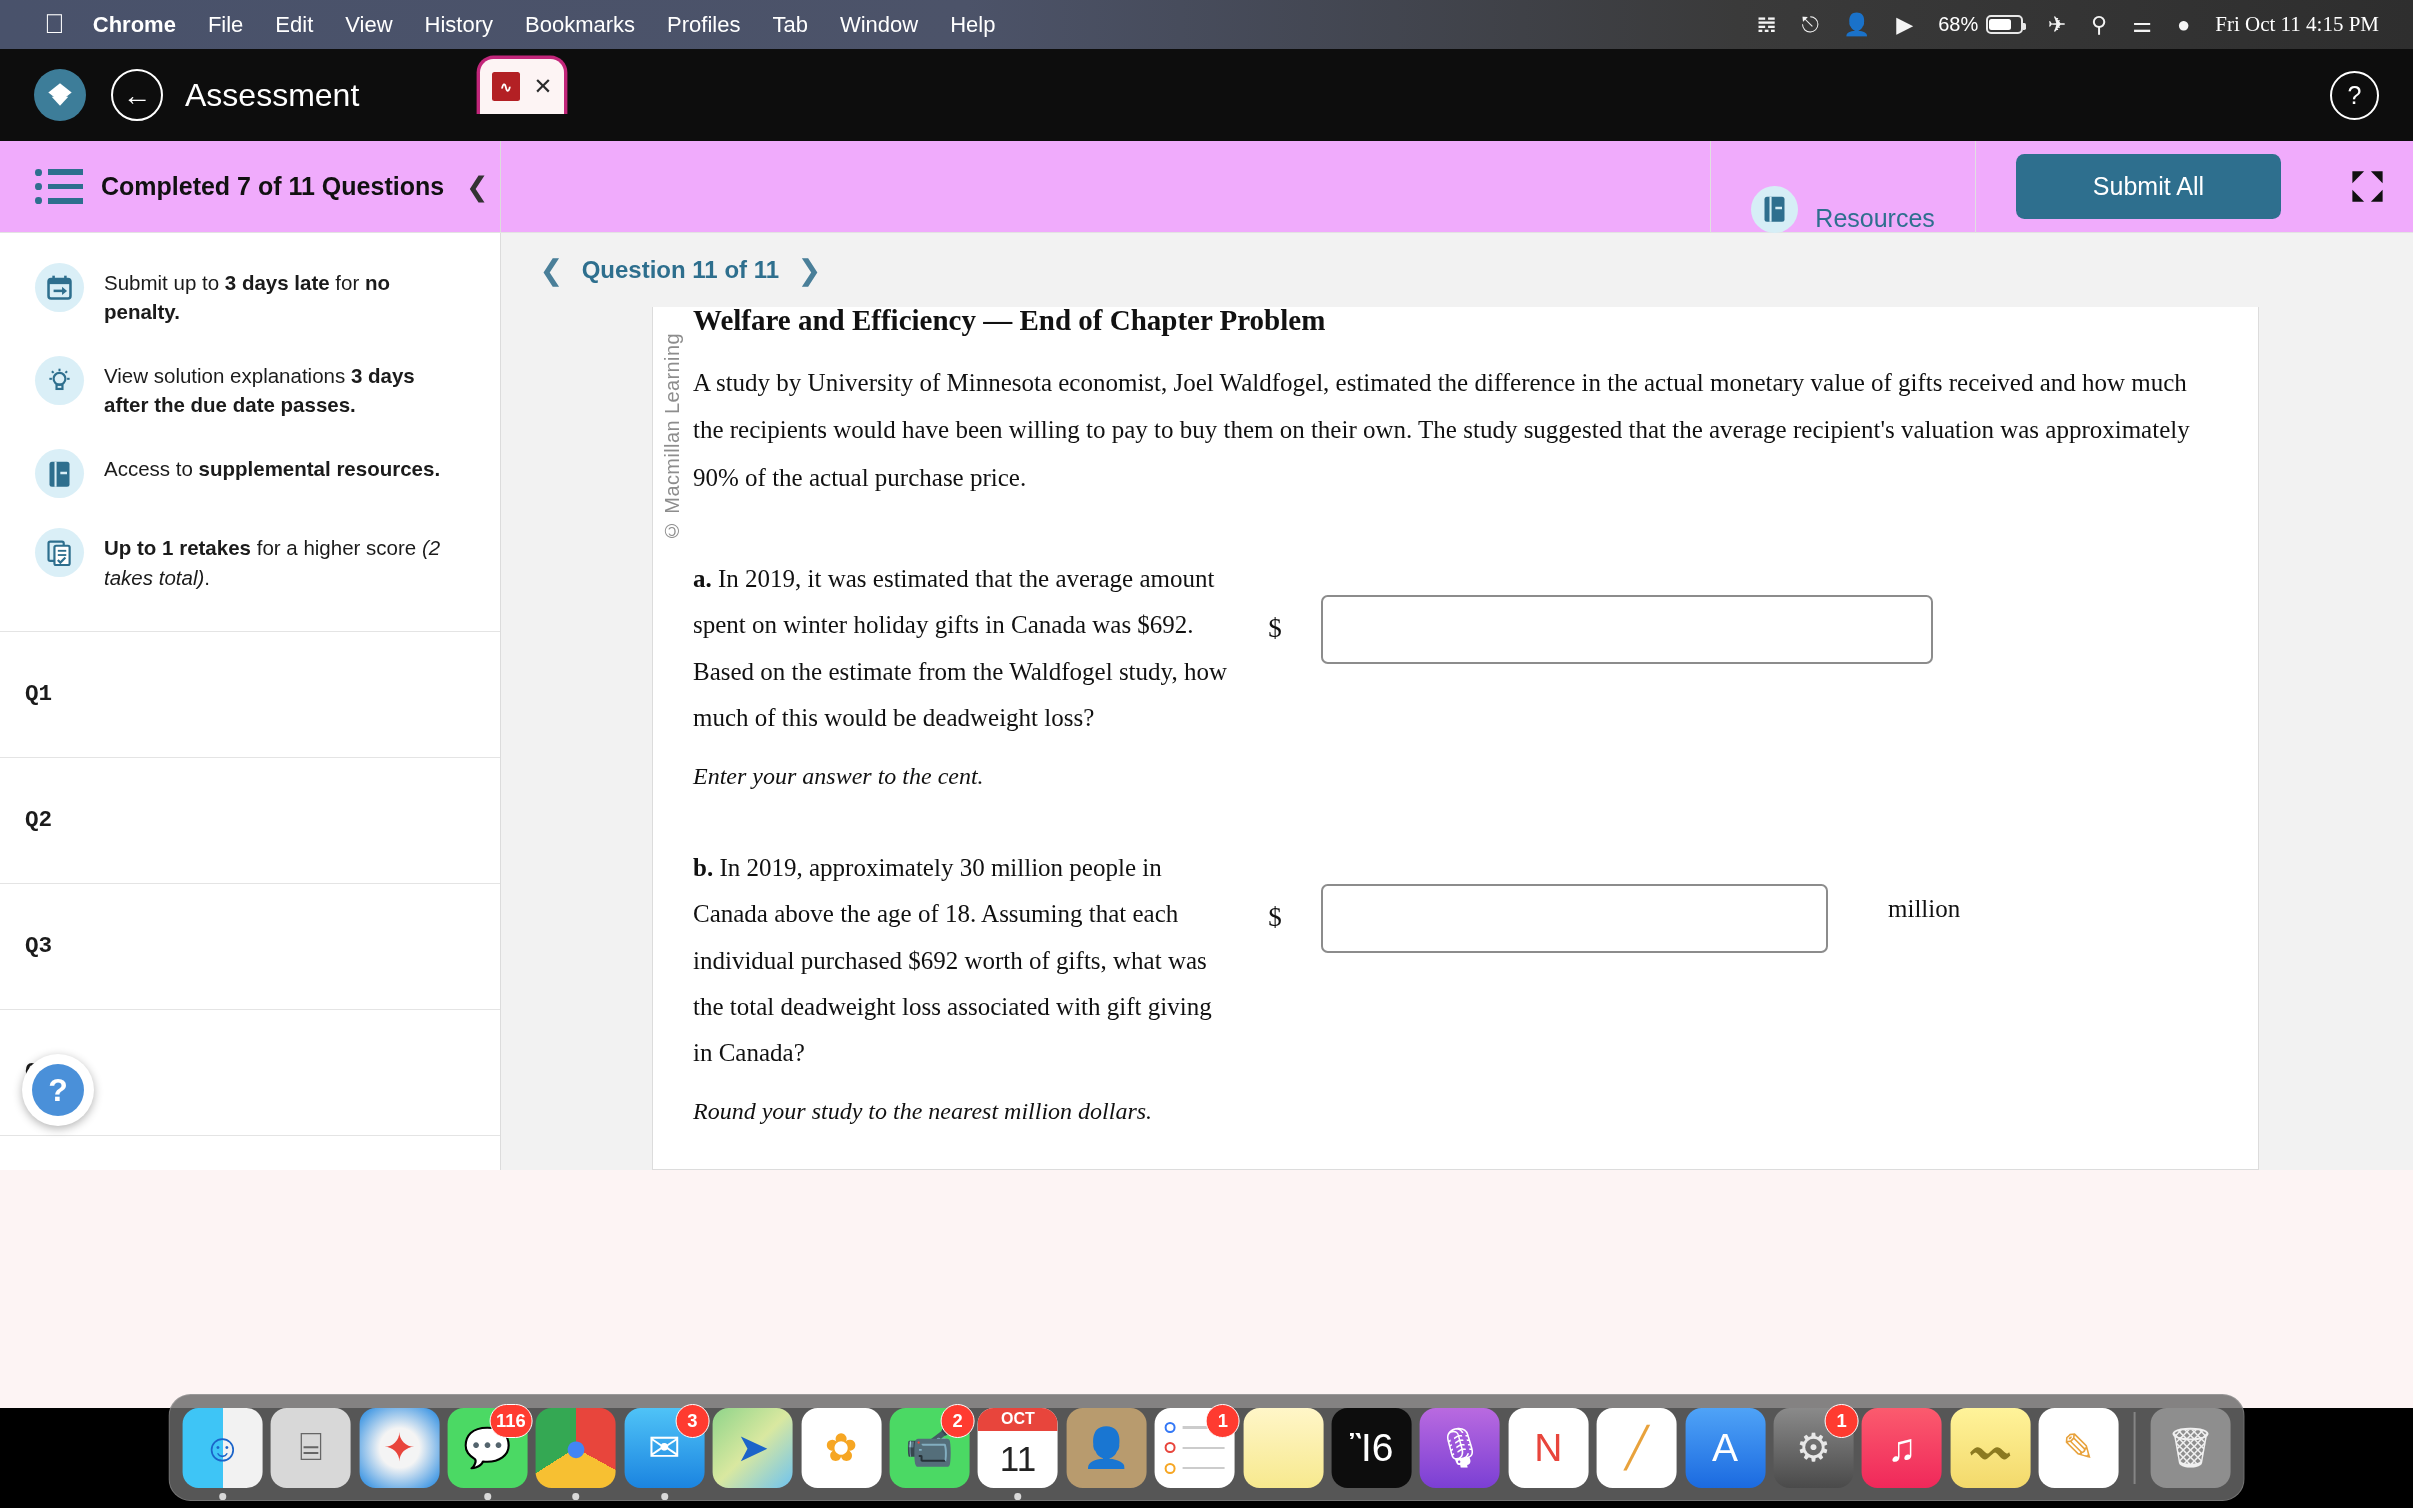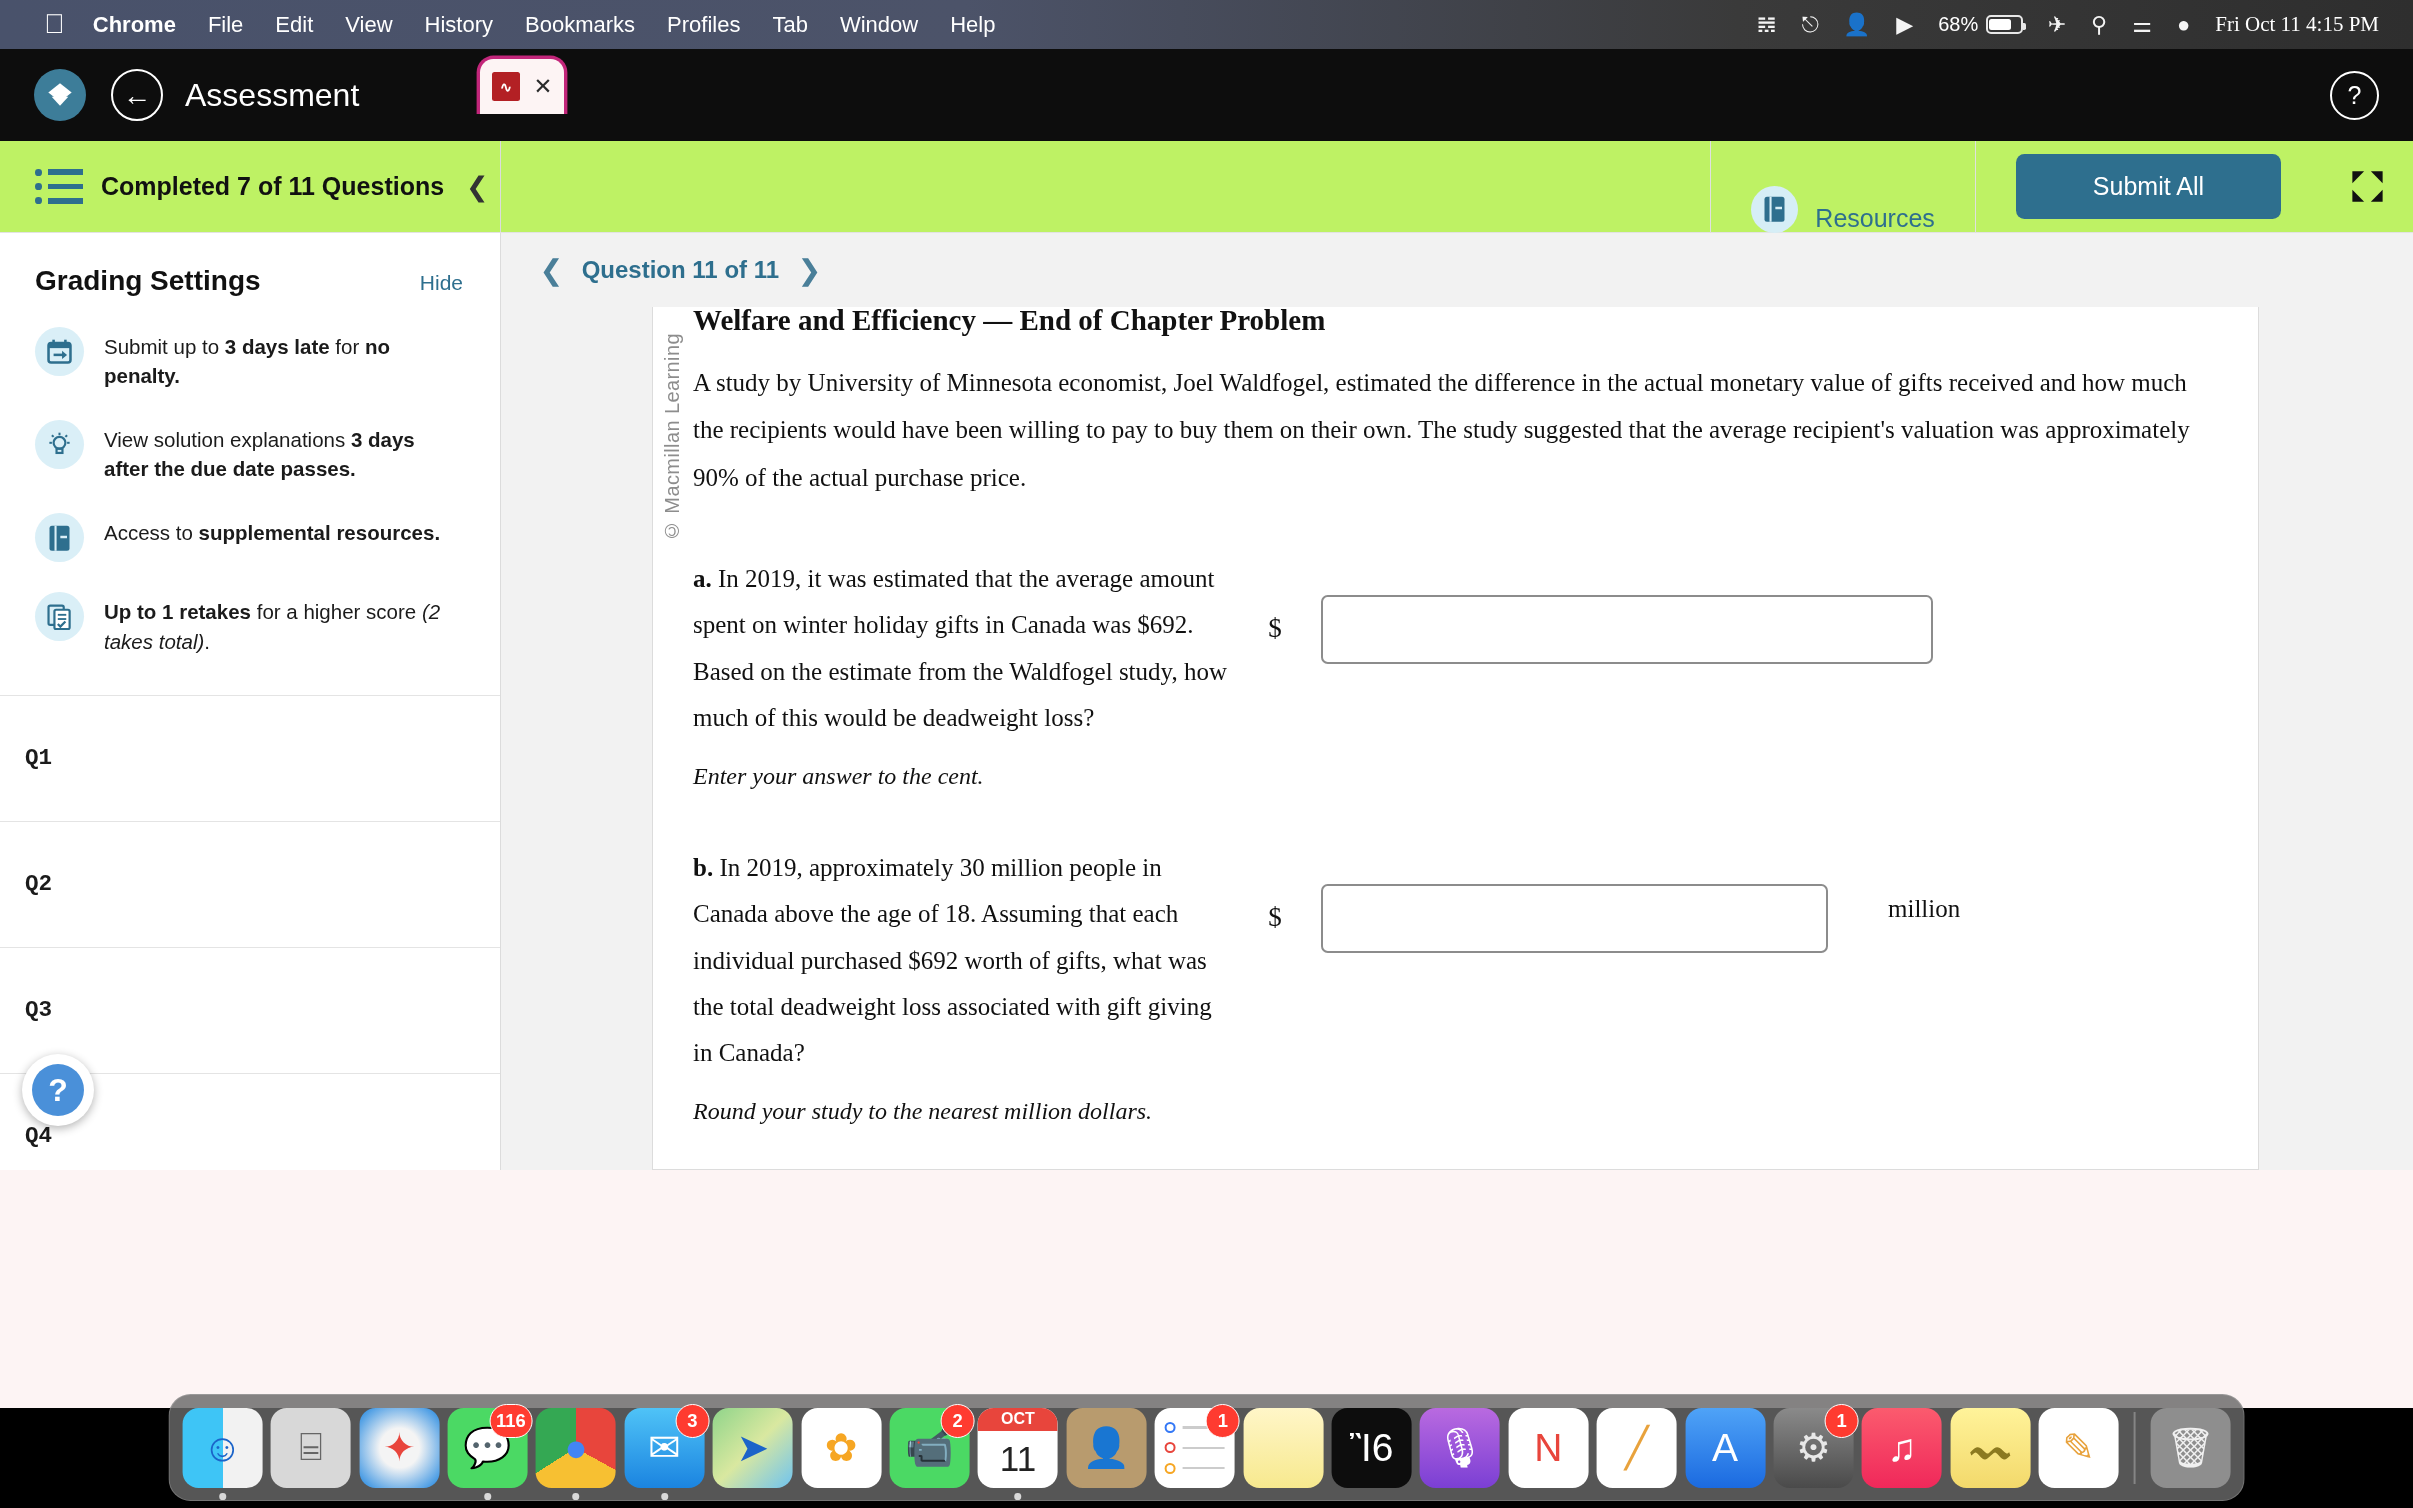--- a/index.html
+++ b/index.html
@@ -102,21 +102,21 @@
   .app { position: absolute; top: 0; left: 0; width: 2413px; height: 1121px; }
   .apphdr { height: 92px; background: #0d0d0d; display: flex; align-items: center; padding: 0 34px; }
   .brandmark { width: 52px; height: 52px; border-radius: 50%; background: #3d7d99;
     display: flex; align-items: center; justify-content: center; margin-right: 25px; flex: 0 0 auto; }
   .backcirc { width: 52px; height: 52px; border-radius: 50%; border: 2.5px solid #fff;
     display: flex; align-items: center; justify-content: center; color: #fff; font-size: 28.5px; flex: 0 0 auto; }
   .apptitle { color: #fff; font-size: 32px; margin-left: 22px; }
   .helpcirc { margin-left: auto; width: 49px; height: 49px; border-radius: 50%; border: 2.5px solid #fff;
     display: flex; align-items: center; justify-content: center; color: #fff; font-size: 25px; }
 
-  .subbar { height: 92px; background: #bef264; display: flex; align-items: stretch; border-bottom: 1.7px solid #e3e3e3; }
+  .subbar { height: 92px; background: #f0abfc; display: flex; align-items: stretch; border-bottom: 1.7px solid #e3e3e3; }
   .subleft { width: 501px; display: flex; align-items: center; padding-left: 35px; border-right: 1.7px solid #dcdcdc; }
   .listicon { display: flex; flex-direction: column; justify-content: center; gap: 7.5px; margin-right: 18.4px; }
   .listicon .ln { display: flex; align-items: center; gap: 5.9px; }
   .listicon .bul { width: 6.7px; height: 6.7px; border-radius: 50%; background: #2e6f8e; }
   .listicon .bar { width: 35px; height: 5.9px; background: #2e6f8e; }
   .complabel { font-size: 25px; font-weight: bold; color: #111; white-space: nowrap; }
   .collapse { margin-left: 22px; font-size: 27px; color: #333; }
   .subright { flex: 1; display: flex; align-items: center; justify-content: flex-end; padding-right: 0; }
   .resbtn { display: flex; align-items: flex-end; gap: 17px; padding: 0 40px; height: 92px;
     border-left: 1.7px solid #e0e0e0; border-right: 1.7px solid #e0e0e0; }
@@ -437,24 +437,20 @@
                 <polygon points="4,4 18,4 4,18" fill="#111"></polygon>
                 <polygon points="40,4 26,4 40,18" fill="#111"></polygon>
                 <polygon points="4,40 18,40 4,26" fill="#111"></polygon>
                 <polygon points="40,40 26,40 40,26" fill="#111"></polygon>
               </svg>
           </div>
         </div>
       </div>
 
       <div class="sidebar">
-        <div class="gshead">
-          <span class="gstitle">Grading Settings</span>
-          <span class="gshide">Hide</span>
-        </div>
 
         <div class="gsitem">
           <span class="gsico">
             <svg width="27" height="27" viewBox="0 0 32 32">
                 <rect x="3" y="6" width="26" height="23" rx="3" fill="none" stroke="#2e6f8e" stroke-width="3"></rect>
                 <rect x="3" y="6" width="26" height="6" fill="#2e6f8e"></rect>
                 <line x1="9" y1="2" x2="9" y2="8" stroke="#2e6f8e" stroke-width="3"></line>
                 <line x1="23" y1="2" x2="23" y2="8" stroke="#2e6f8e" stroke-width="3"></line>
                 <line x1="9" y1="20" x2="22" y2="20" stroke="#2e6f8e" stroke-width="3"></line>
                 <polygon points="19,15 25,20 19,25" fill="#2e6f8e"></polygon>

